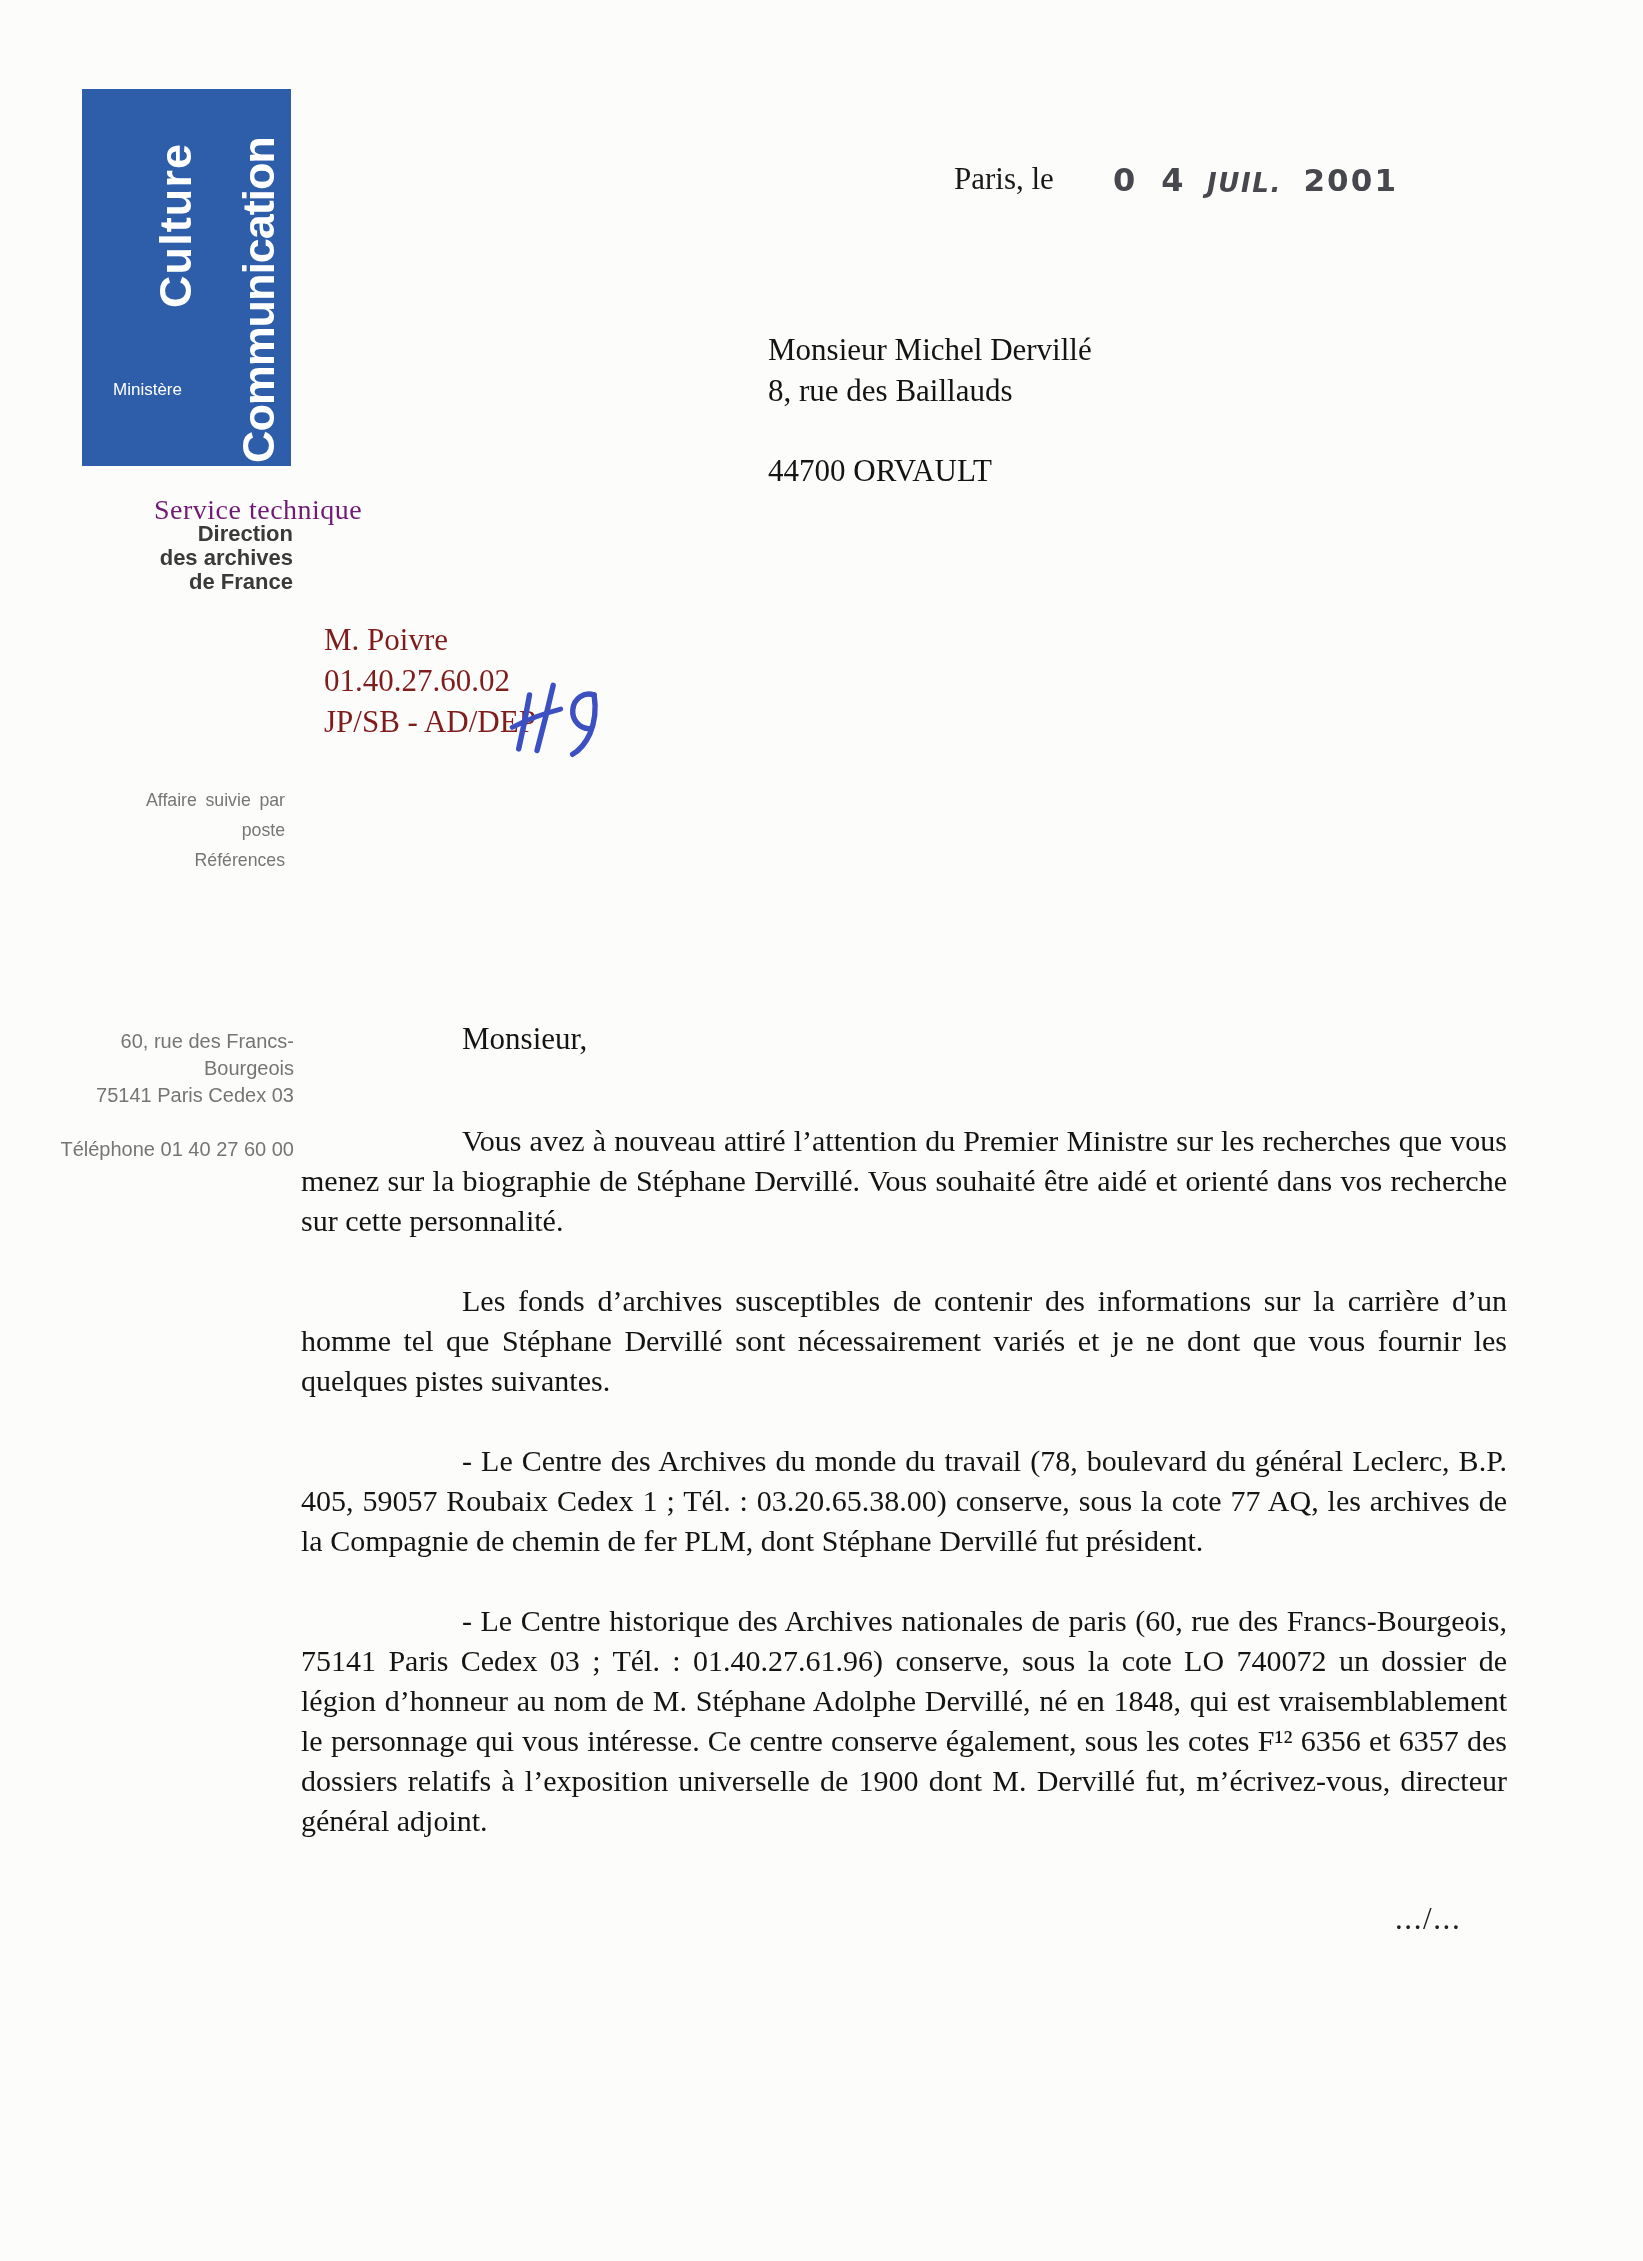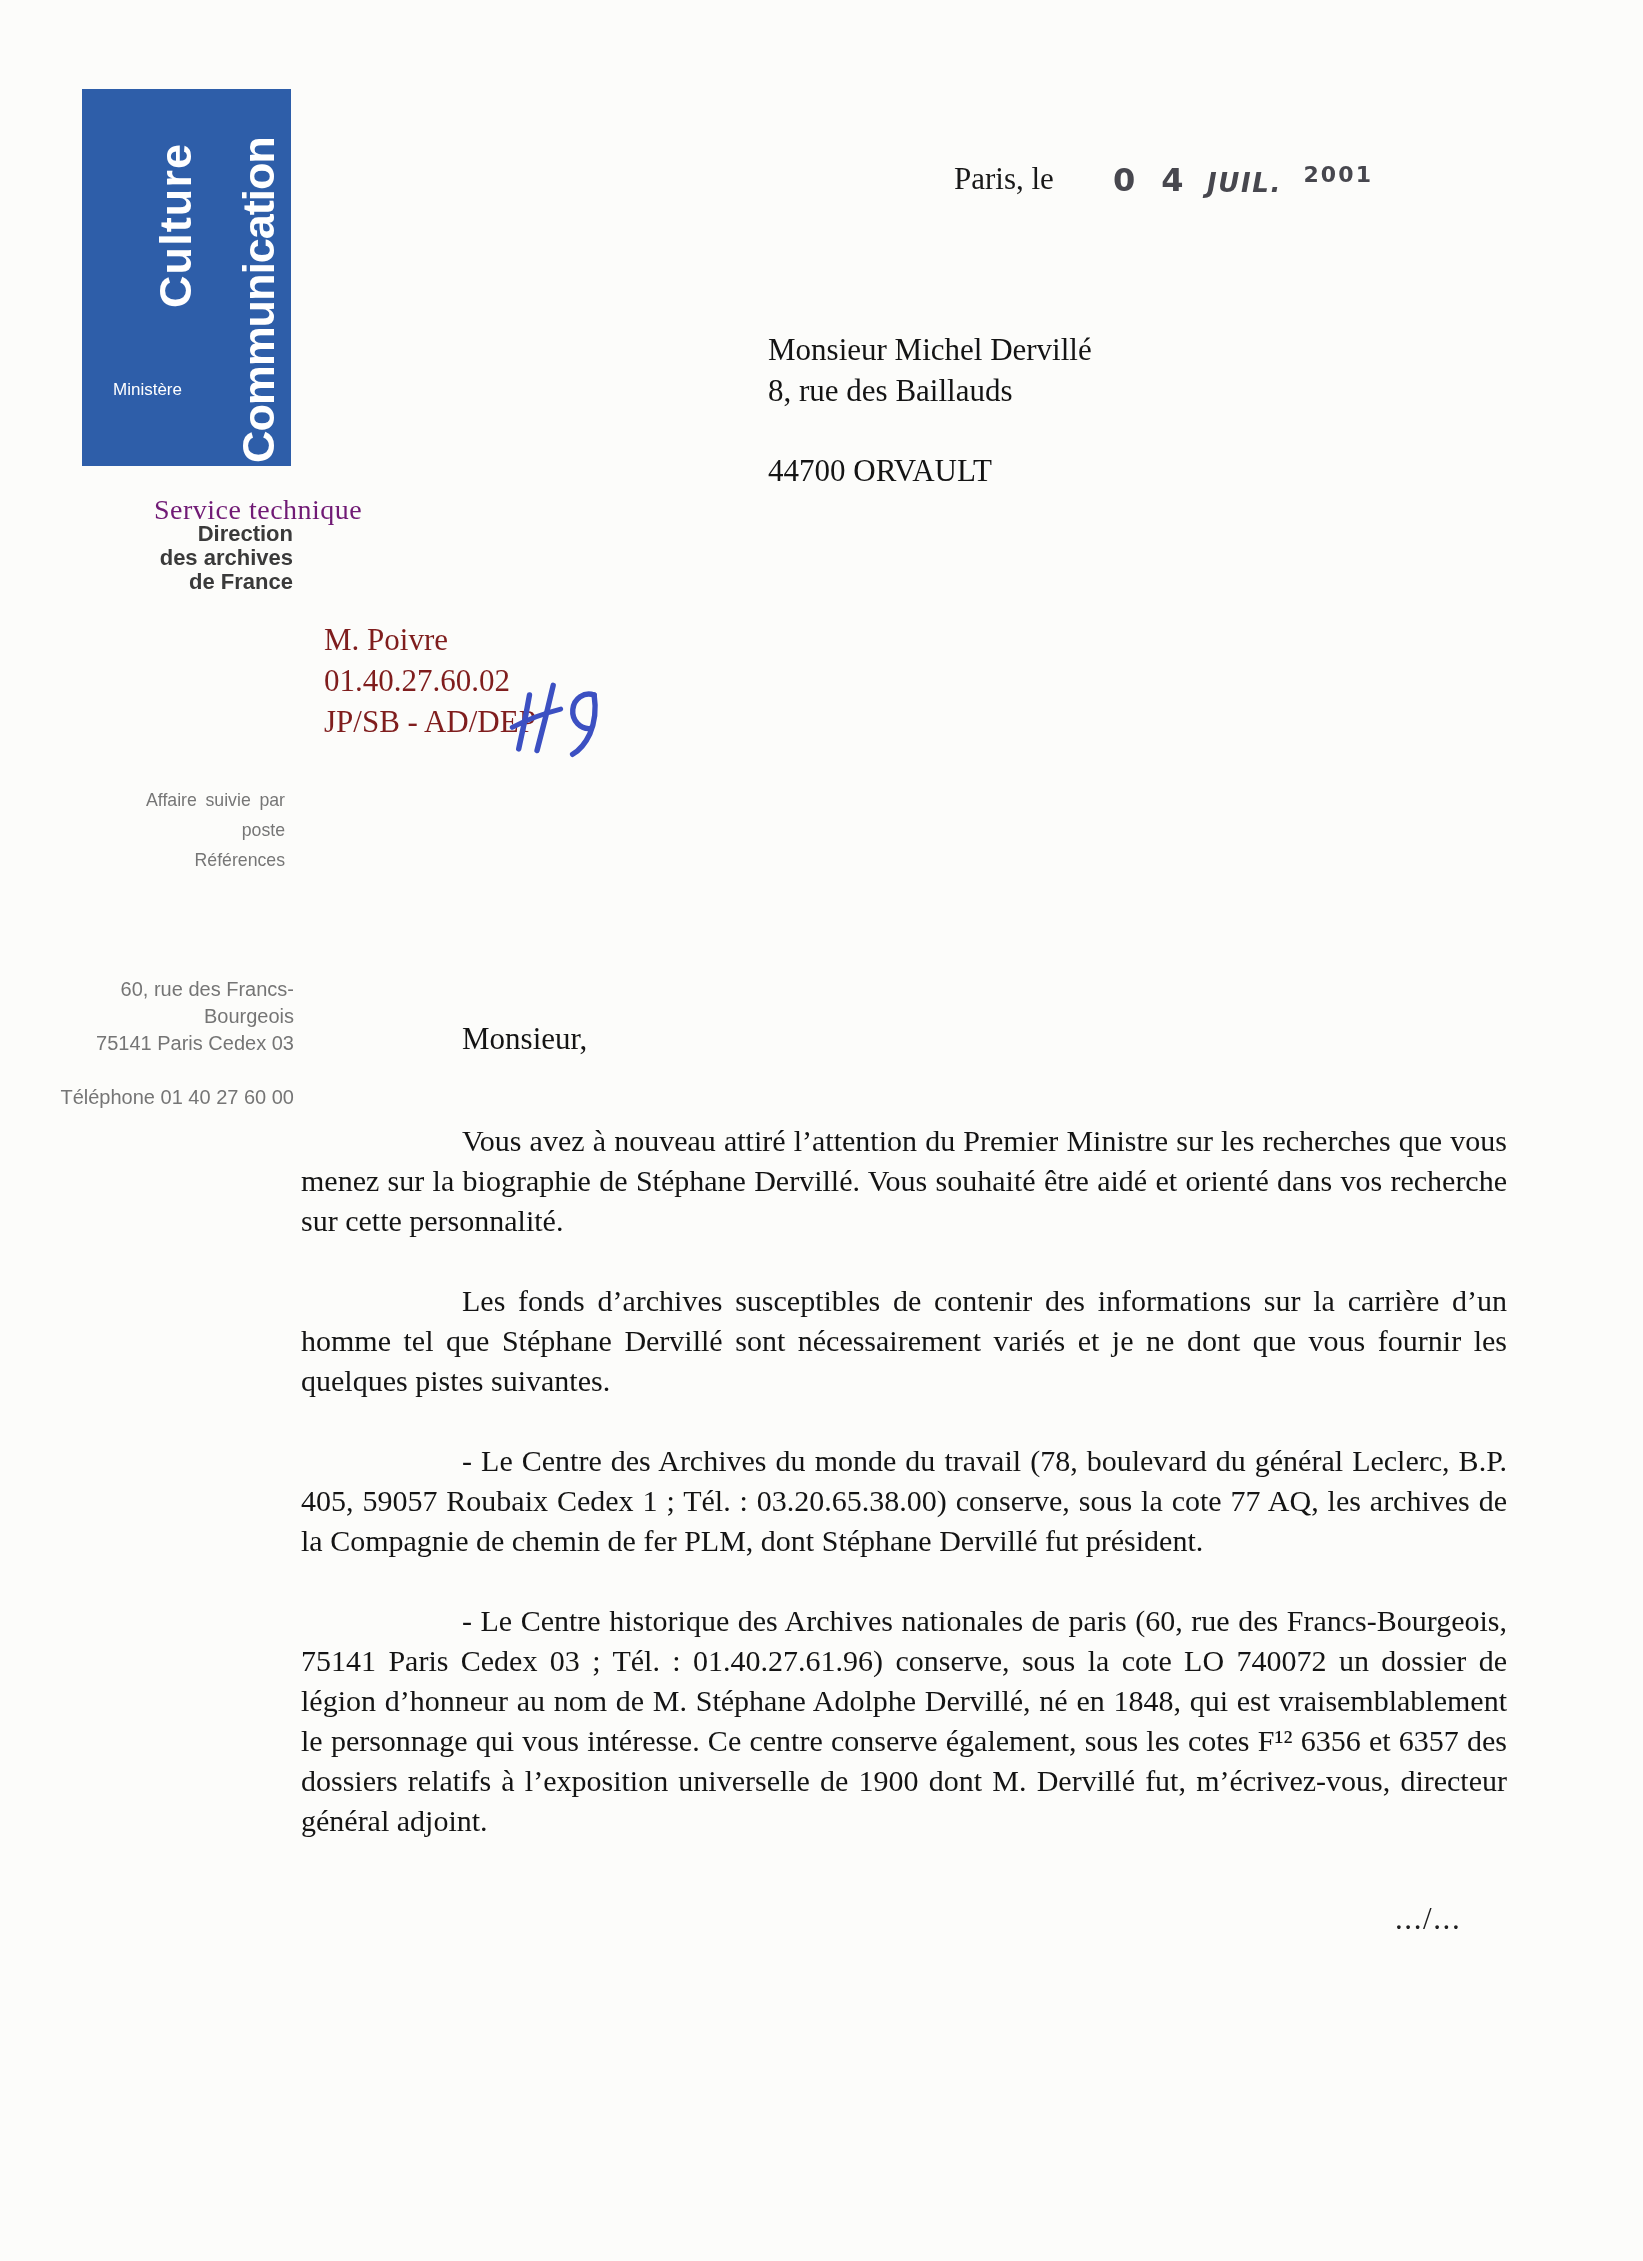--- a/index.html
+++ b/index.html
@@ -80,21 +80,21 @@
     width: 215px;
     text-align: right;
     font-family: "Liberation Sans", sans-serif;
     font-size: 17.7px;
     line-height: 30px;
     color: #767676;
   }
   .affaire-block .wide { word-spacing: 3.8px; }
   .footer-address {
     position: absolute;
-    left: 31px; top: 976px;
+    left: 31px; top: 1028px;
     width: 263px;
     text-align: right;
     font-family: "Liberation Sans", sans-serif;
     font-size: 20px;
     line-height: 27px;
     color: #757575;
   }
   .footer-phone { margin-top: 27px; }
 
   
@@ -109,21 +109,21 @@
     display: inline-flex;
     align-items: flex-start;
     margin-left: 59px;
     font-family: "DejaVu Sans", sans-serif;
     font-weight: 600;
     color: #47474e;
     vertical-align: top;
   }
   .stamp .s-day  { font-size: 32px; letter-spacing: 7.5px; }
   .stamp .s-mon  { font-size: 26px; margin-left: 16px; margin-top: 7px; letter-spacing: 1.6px; font-style: italic; }
-  .stamp .s-year { font-size: 22px; margin-left: 21.5px; margin-top: 1.1px; letter-spacing: 2.1px; }
+  .stamp .s-year { font-size: 31px; margin-left: 21.5px; margin-top: 1.1px; letter-spacing: 2.1px; }
 
   .recipient {
     position: absolute;
     left: 768px; top: 329px;
     font-size: 31px;
     line-height: 41px;
     color: #141414;
     white-space: nowrap;
   }
   .recipient .gap { margin-top: 39px; }

